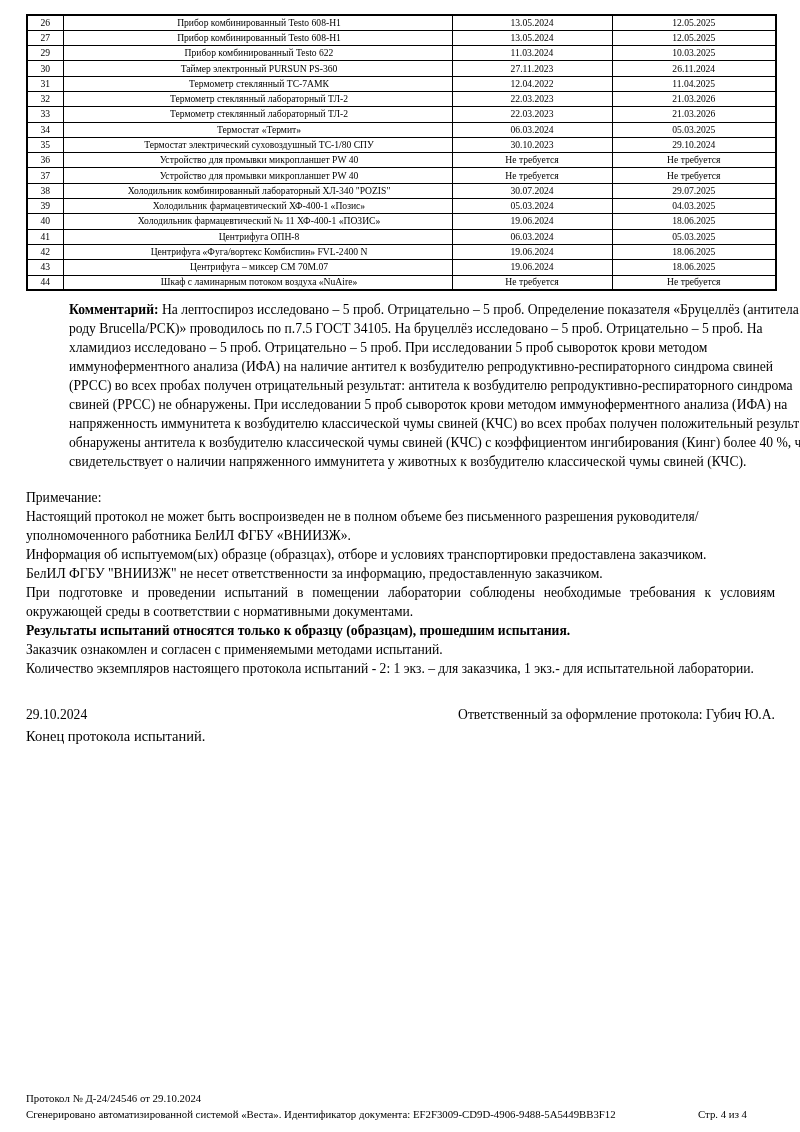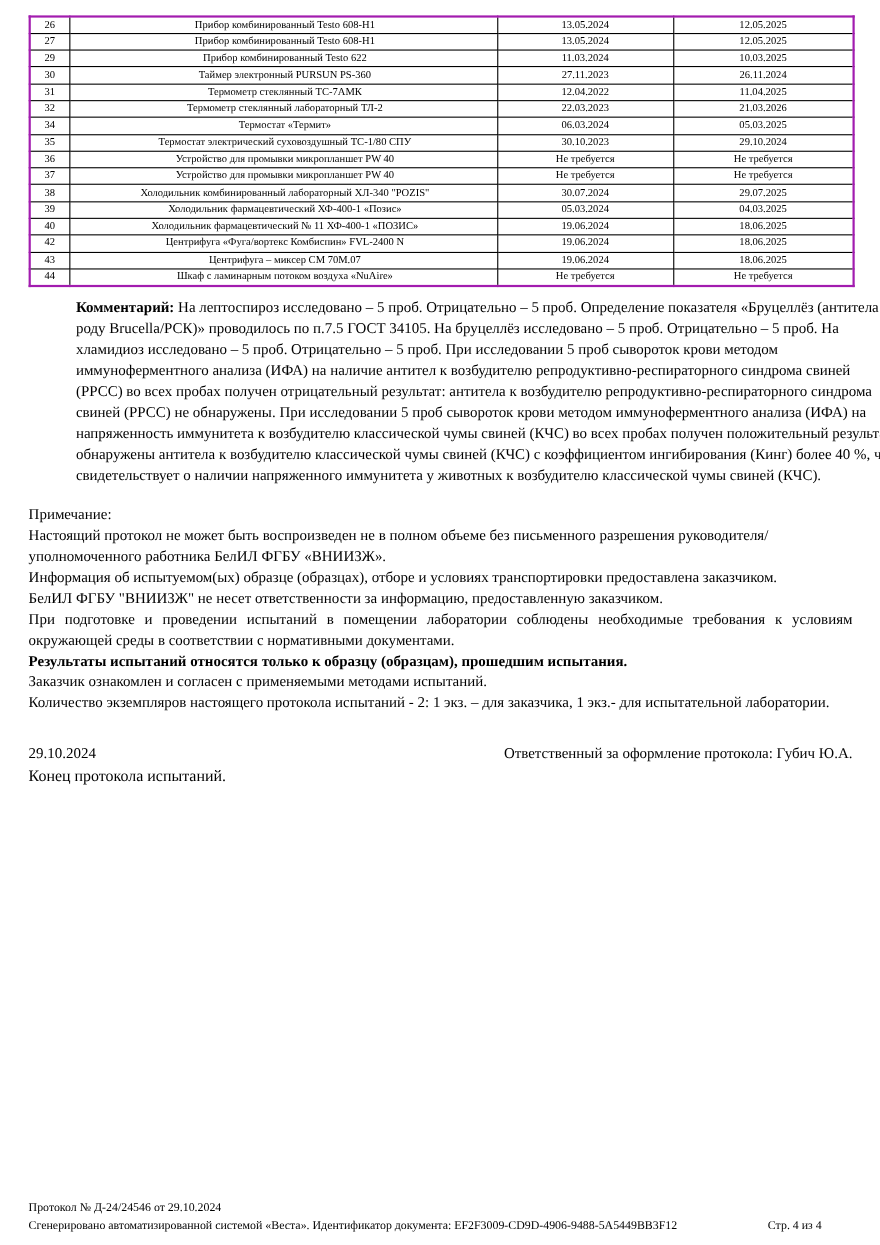--- a/index.html
+++ b/index.html
@@ -14,21 +14,21 @@
     width: 800px; height: 1132px;
     padding: 14px 25px 10px 26px;
     display: flex; flex-direction: column;
   }
   
   table.equipment {
     width: 749px;
     border-collapse: collapse;
     table-layout: fixed;
     font-size: 9.6px;
-    border: 2px solid #a21caf;
+    border: 2px solid #000000;
   }
   table.equipment td {
     border: 1px solid #000;
     height: 15.3px;
     vertical-align: middle;
     line-height: 1.05;
     overflow: hidden;
     white-space: nowrap;
   }
   td.col-num  { text-align: center; }
@@ -98,20 +98,26 @@
           <td class="col-date">12.04.2022</td>
           <td class="col-date">11.04.2025</td>
         </tr>
         <tr>
           <td class="col-num">32</td>
           <td class="col-name">Термометр стеклянный лабораторный ТЛ-2</td>
           <td class="col-date">22.03.2023</td>
           <td class="col-date">21.03.2026</td>
         </tr>
         <tr>
+          <td class="col-num">33</td>
+          <td class="col-name">Термометр стеклянный лабораторный ТЛ-2</td>
+          <td class="col-date">22.03.2023</td>
+          <td class="col-date">21.03.2026</td>
+        </tr>
+        <tr>
           <td class="col-num">34</td>
           <td class="col-name">Термостат «Термит»</td>
           <td class="col-date">06.03.2024</td>
           <td class="col-date">05.03.2025</td>
         </tr>
         <tr>
           <td class="col-num">35</td>
           <td class="col-name">Термостат электрический суховоздушный ТС-1/80 СПУ</td>
           <td class="col-date">30.10.2023</td>
           <td class="col-date">29.10.2024</td>
@@ -138,20 +144,26 @@
           <td class="col-num">39</td>
           <td class="col-name">Холодильник фармацевтический ХФ-400-1 «Позис»</td>
           <td class="col-date">05.03.2024</td>
           <td class="col-date">04.03.2025</td>
         </tr>
         <tr>
           <td class="col-num">40</td>
           <td class="col-name">Холодильник фармацевтический № 11 ХФ-400-1 «ПОЗИС»</td>
           <td class="col-date">19.06.2024</td>
           <td class="col-date">18.06.2025</td>
+        </tr>
+        <tr>
+          <td class="col-num">41</td>
+          <td class="col-name">Центрифуга ОПН-8</td>
+          <td class="col-date">06.03.2024</td>
+          <td class="col-date">05.03.2025</td>
         </tr>
         <tr>
           <td class="col-num">42</td>
           <td class="col-name">Центрифуга «Фуга/вортекс Комбиспин» FVL-2400 N</td>
           <td class="col-date">19.06.2024</td>
           <td class="col-date">18.06.2025</td>
         </tr>
         <tr>
           <td class="col-num">43</td>
           <td class="col-name">Центрифуга – миксер СМ 70М.07</td>

